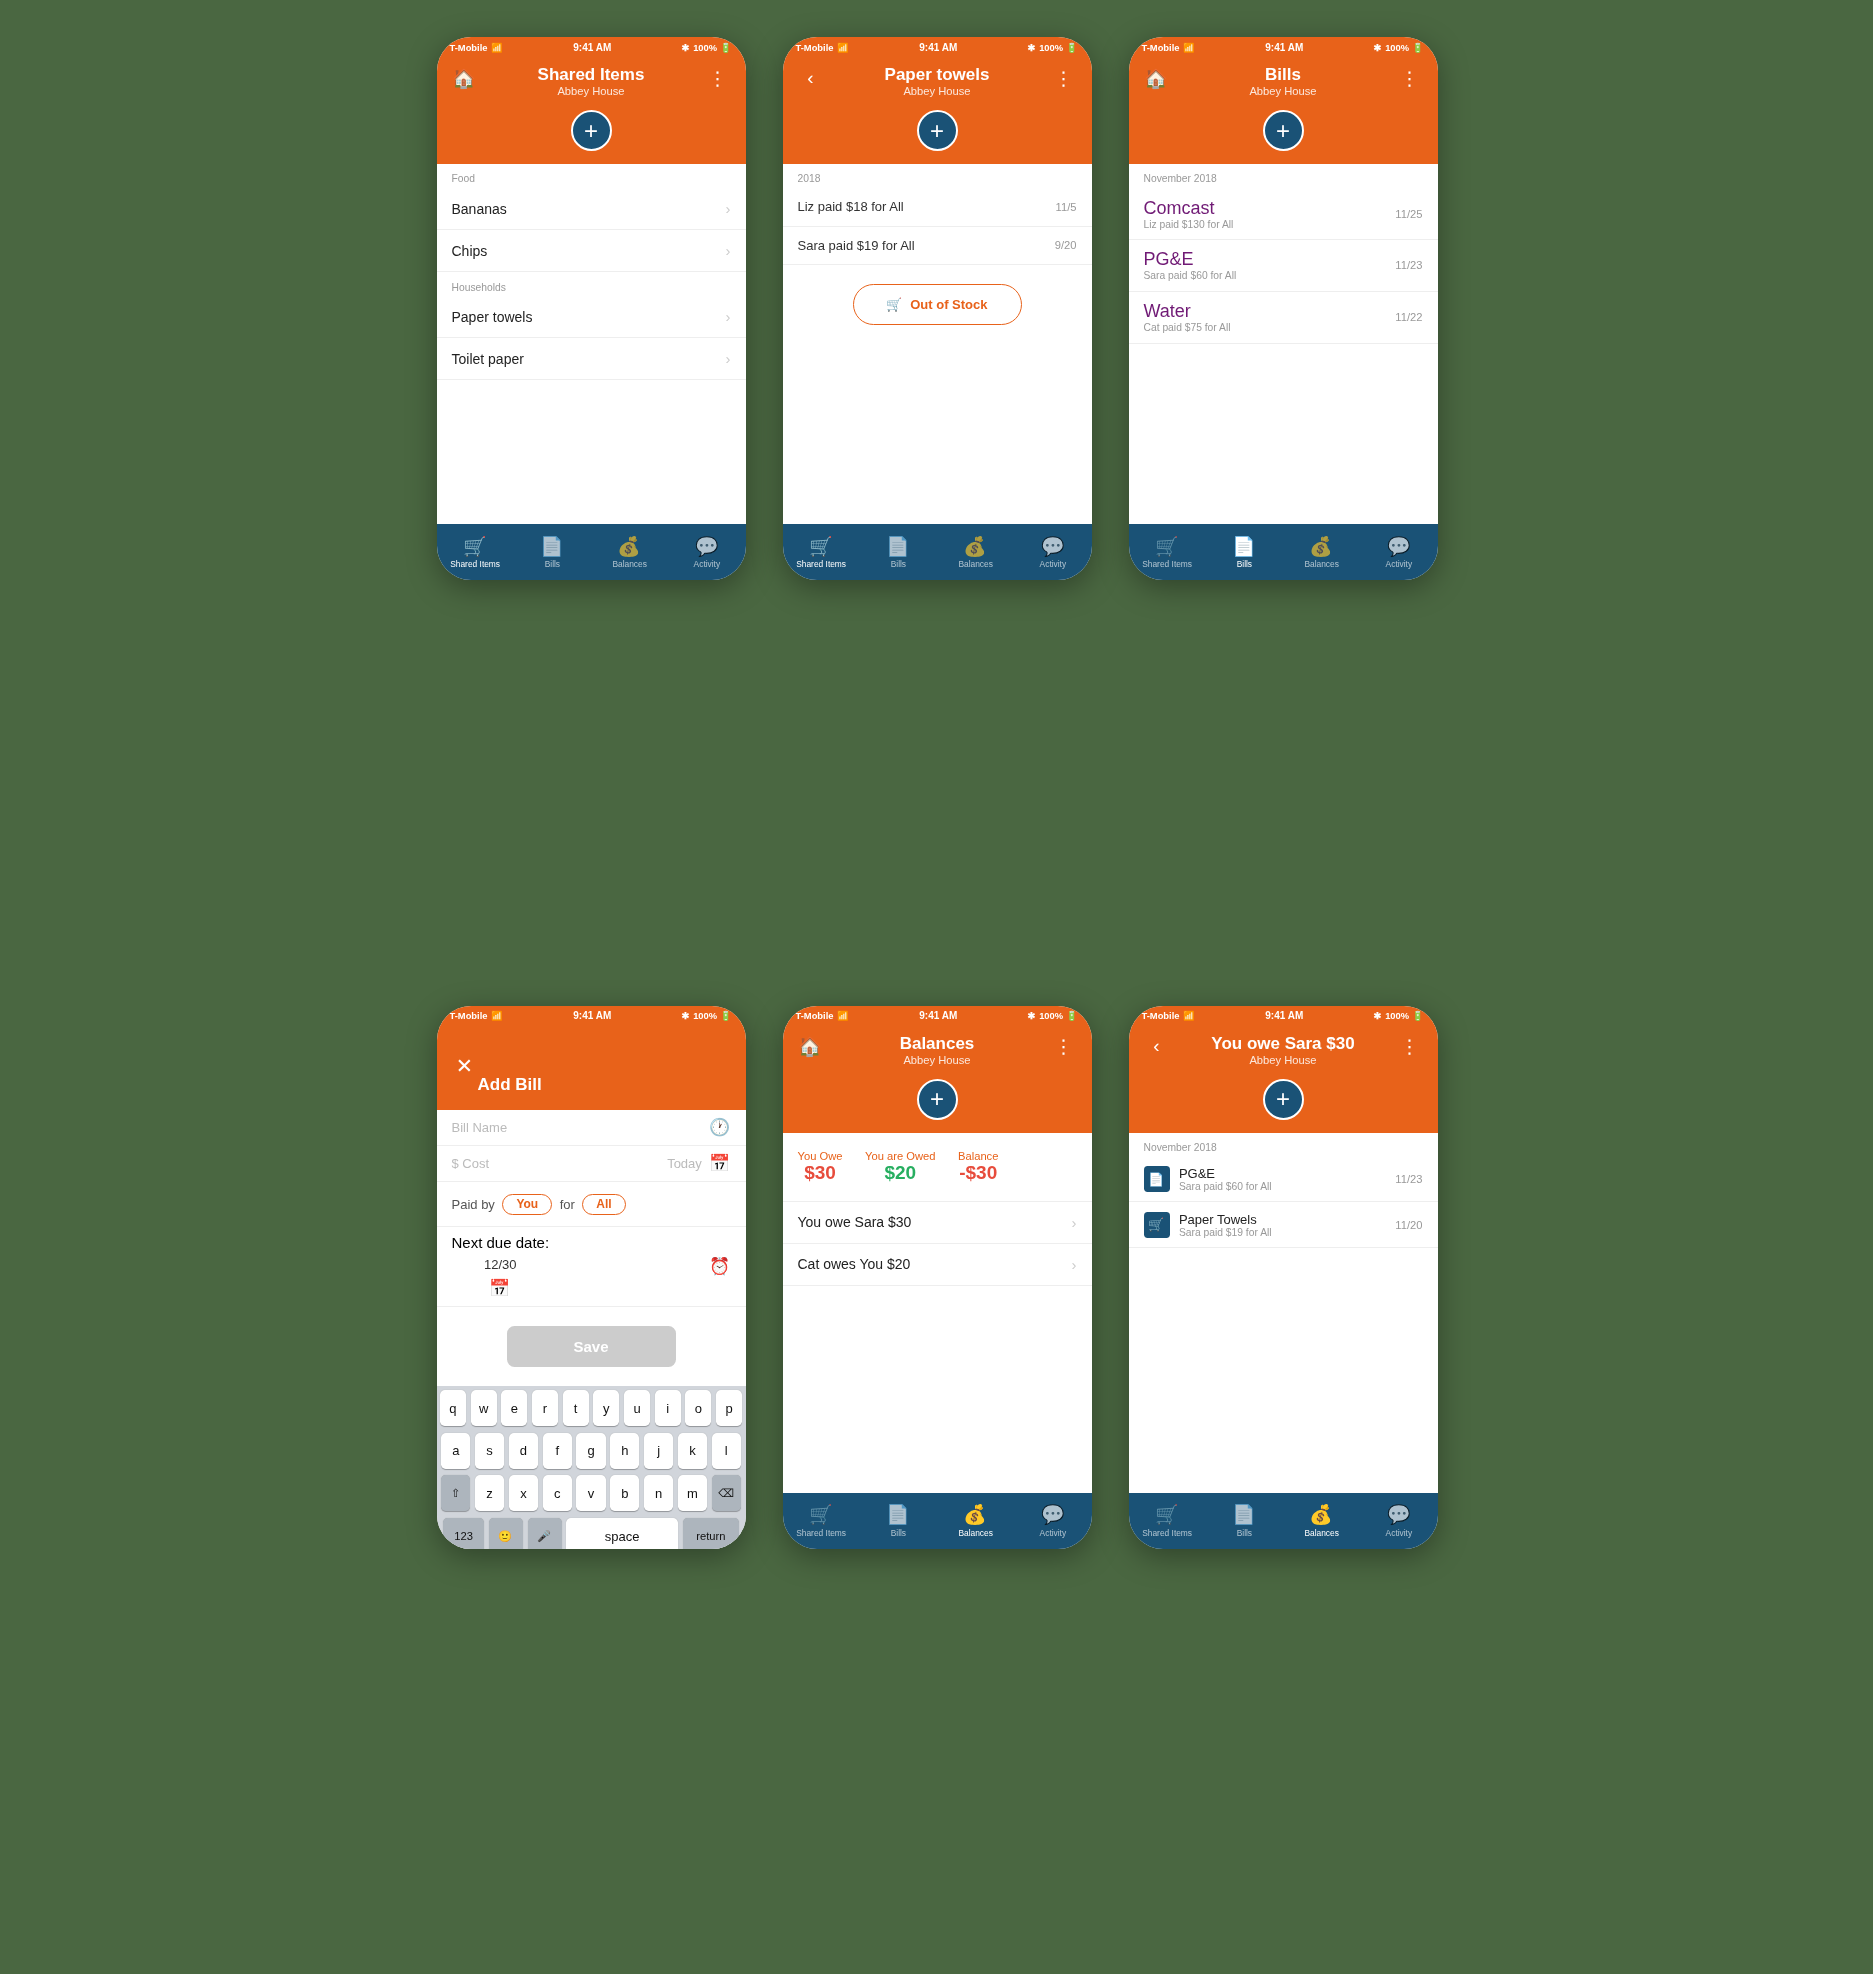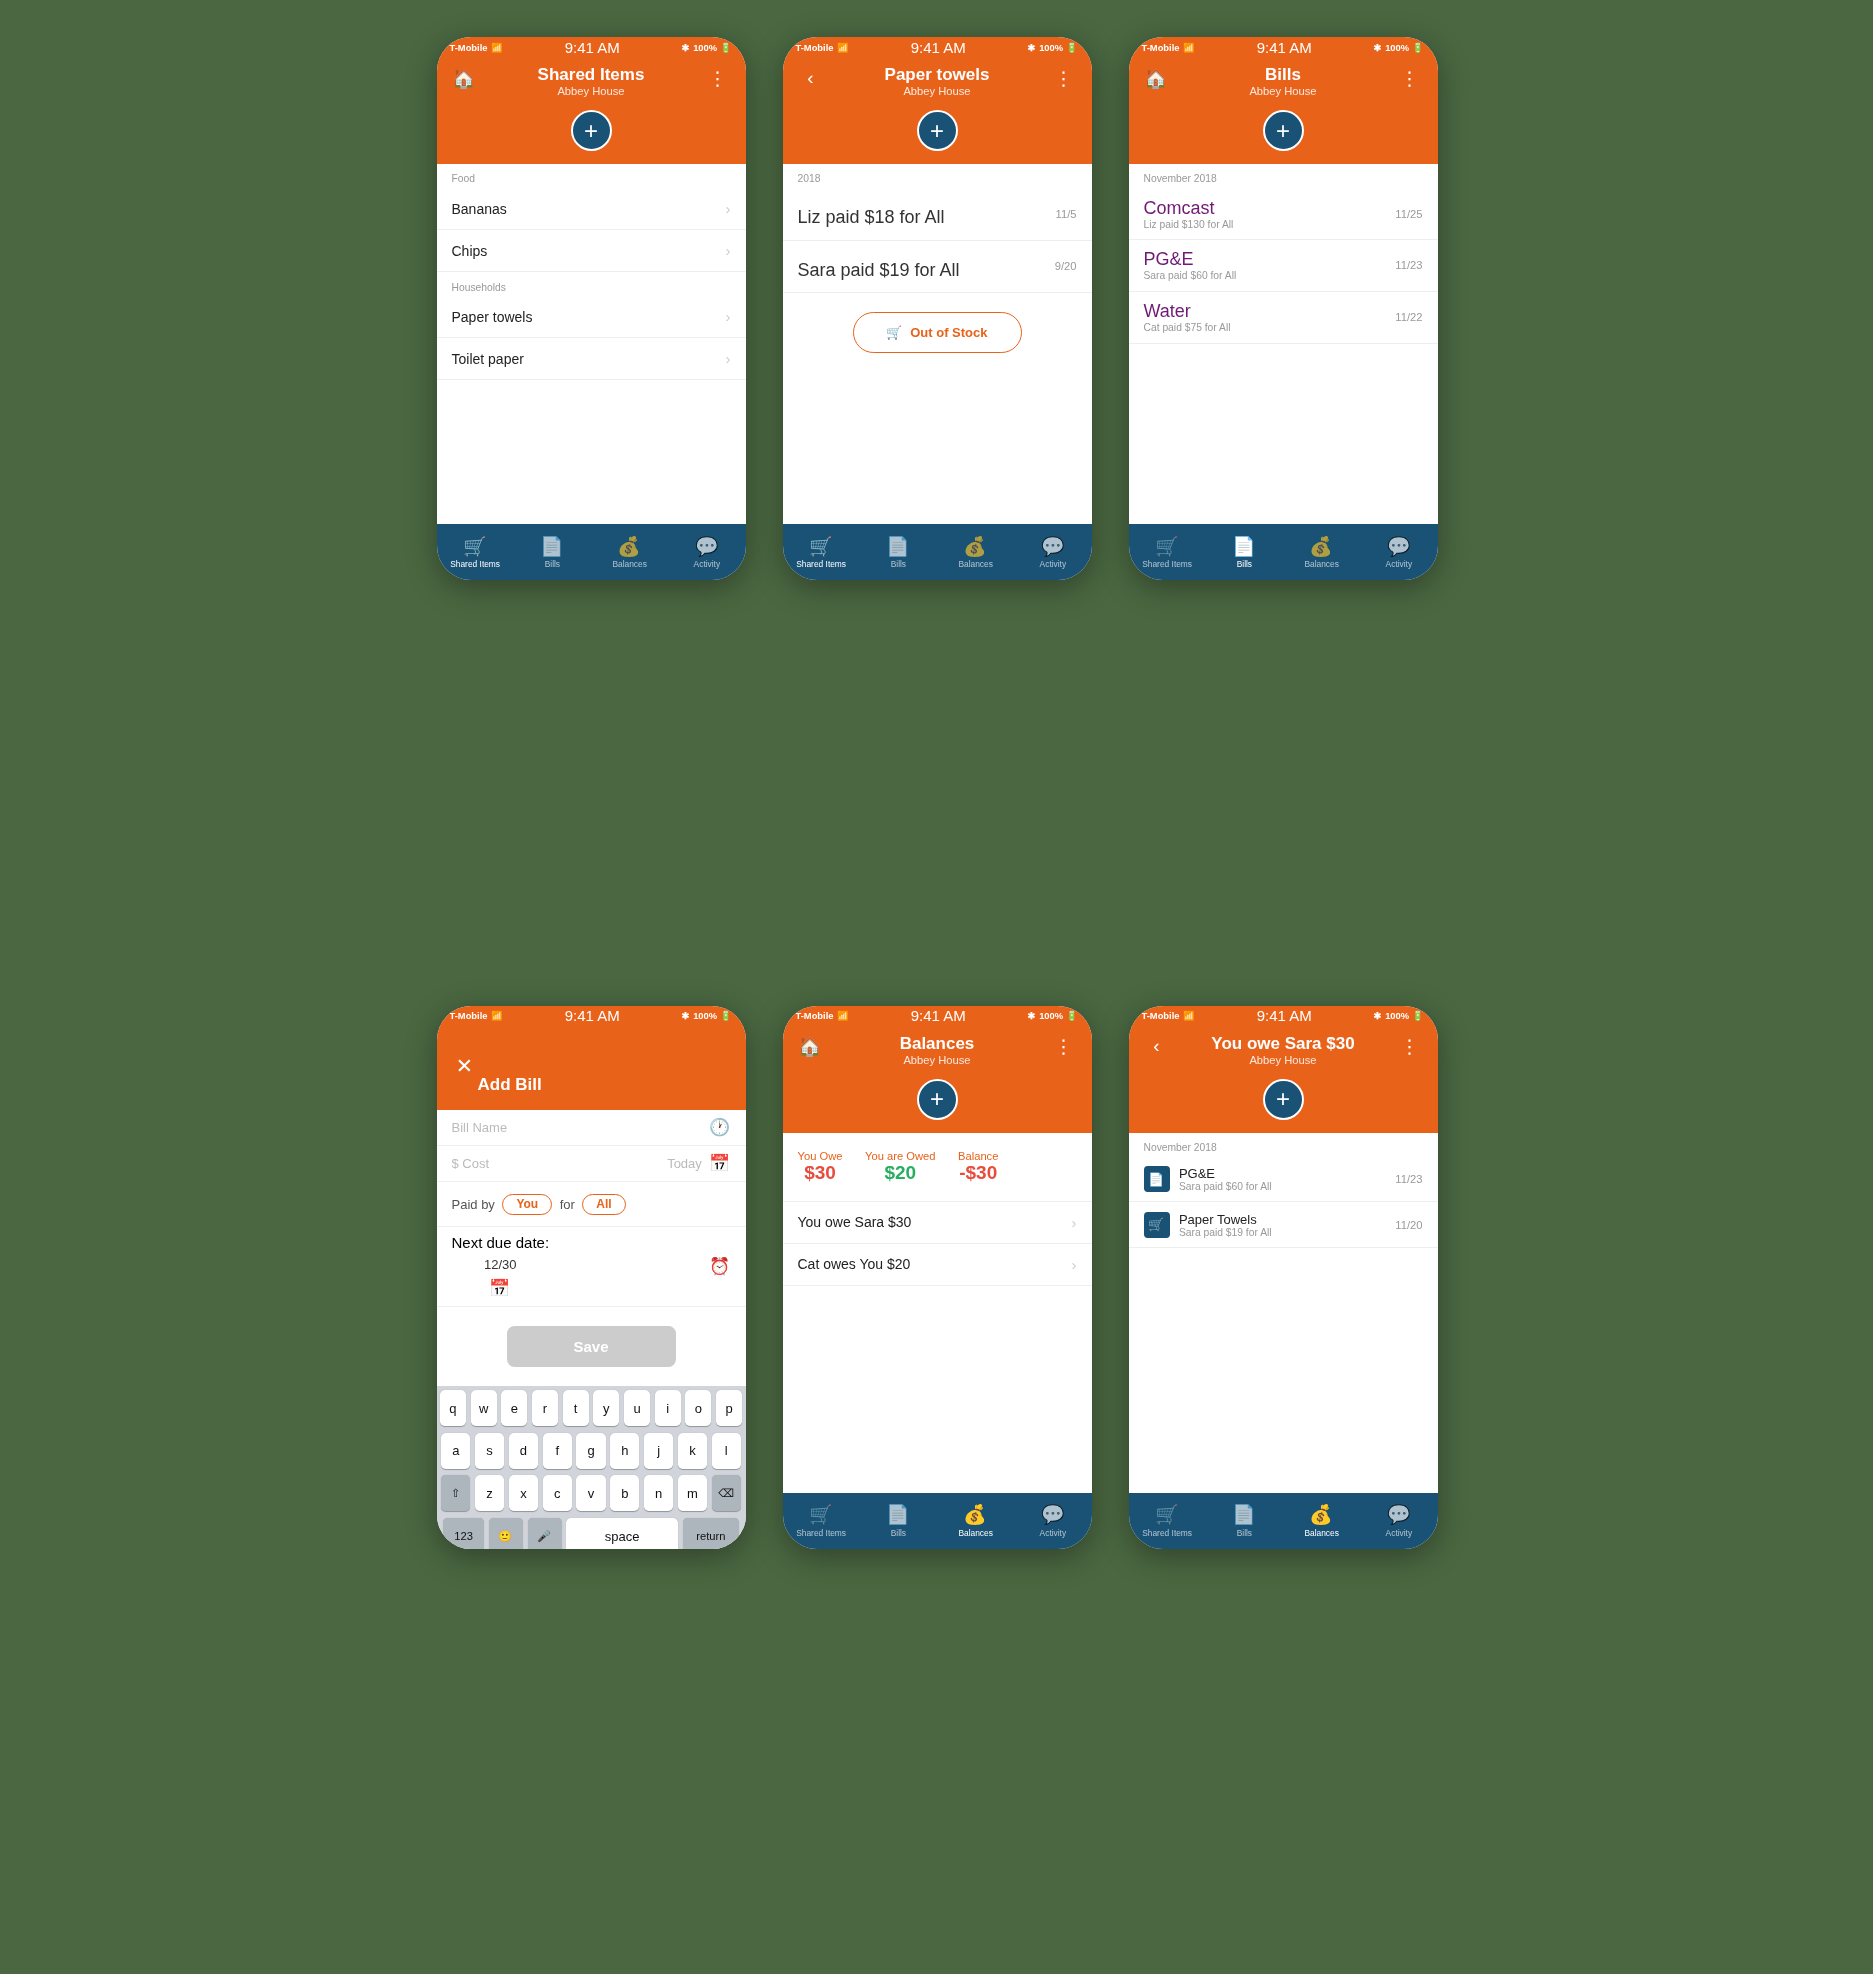--- a/index.html
+++ b/index.html
@@ -44,23 +44,23 @@
     }
     .status-bar-left {
       font-size: 9.4px;
       color: #fff;
       font-weight: 600;
       display: flex;
       align-items: center;
       gap: 3.7px;
     }
     .status-bar-center {
-      font-size: 15px;
-      color: #fff;
-      font-weight: 400;
+      font-size: 10px;
+      color: #fff;
+      font-weight: 700;
     }
     .status-bar-right {
       font-size: 9.4px;
       color: #fff;
       font-weight: 600;
       display: flex;
       align-items: center;
       gap: 3.7px;
     }
     
@@ -175,23 +175,22 @@
     }
     
     .history-item {
       display: flex;
       align-items: center;
       justify-content: space-between;
       padding: 11.2px 15px;
       border-bottom: 0.9px solid #eee;
     }
     .history-item-text {
-      font-size: 18px;
+      font-size: 13px;
       color: #333;
-      margin-top: 8px;
     }
     .history-item-date {
       font-size: 11.2px;
       color: #999;
     }
     .out-of-stock-btn {
       display: flex;
       align-items: center;
       justify-content: center;
       margin: 19px auto;

